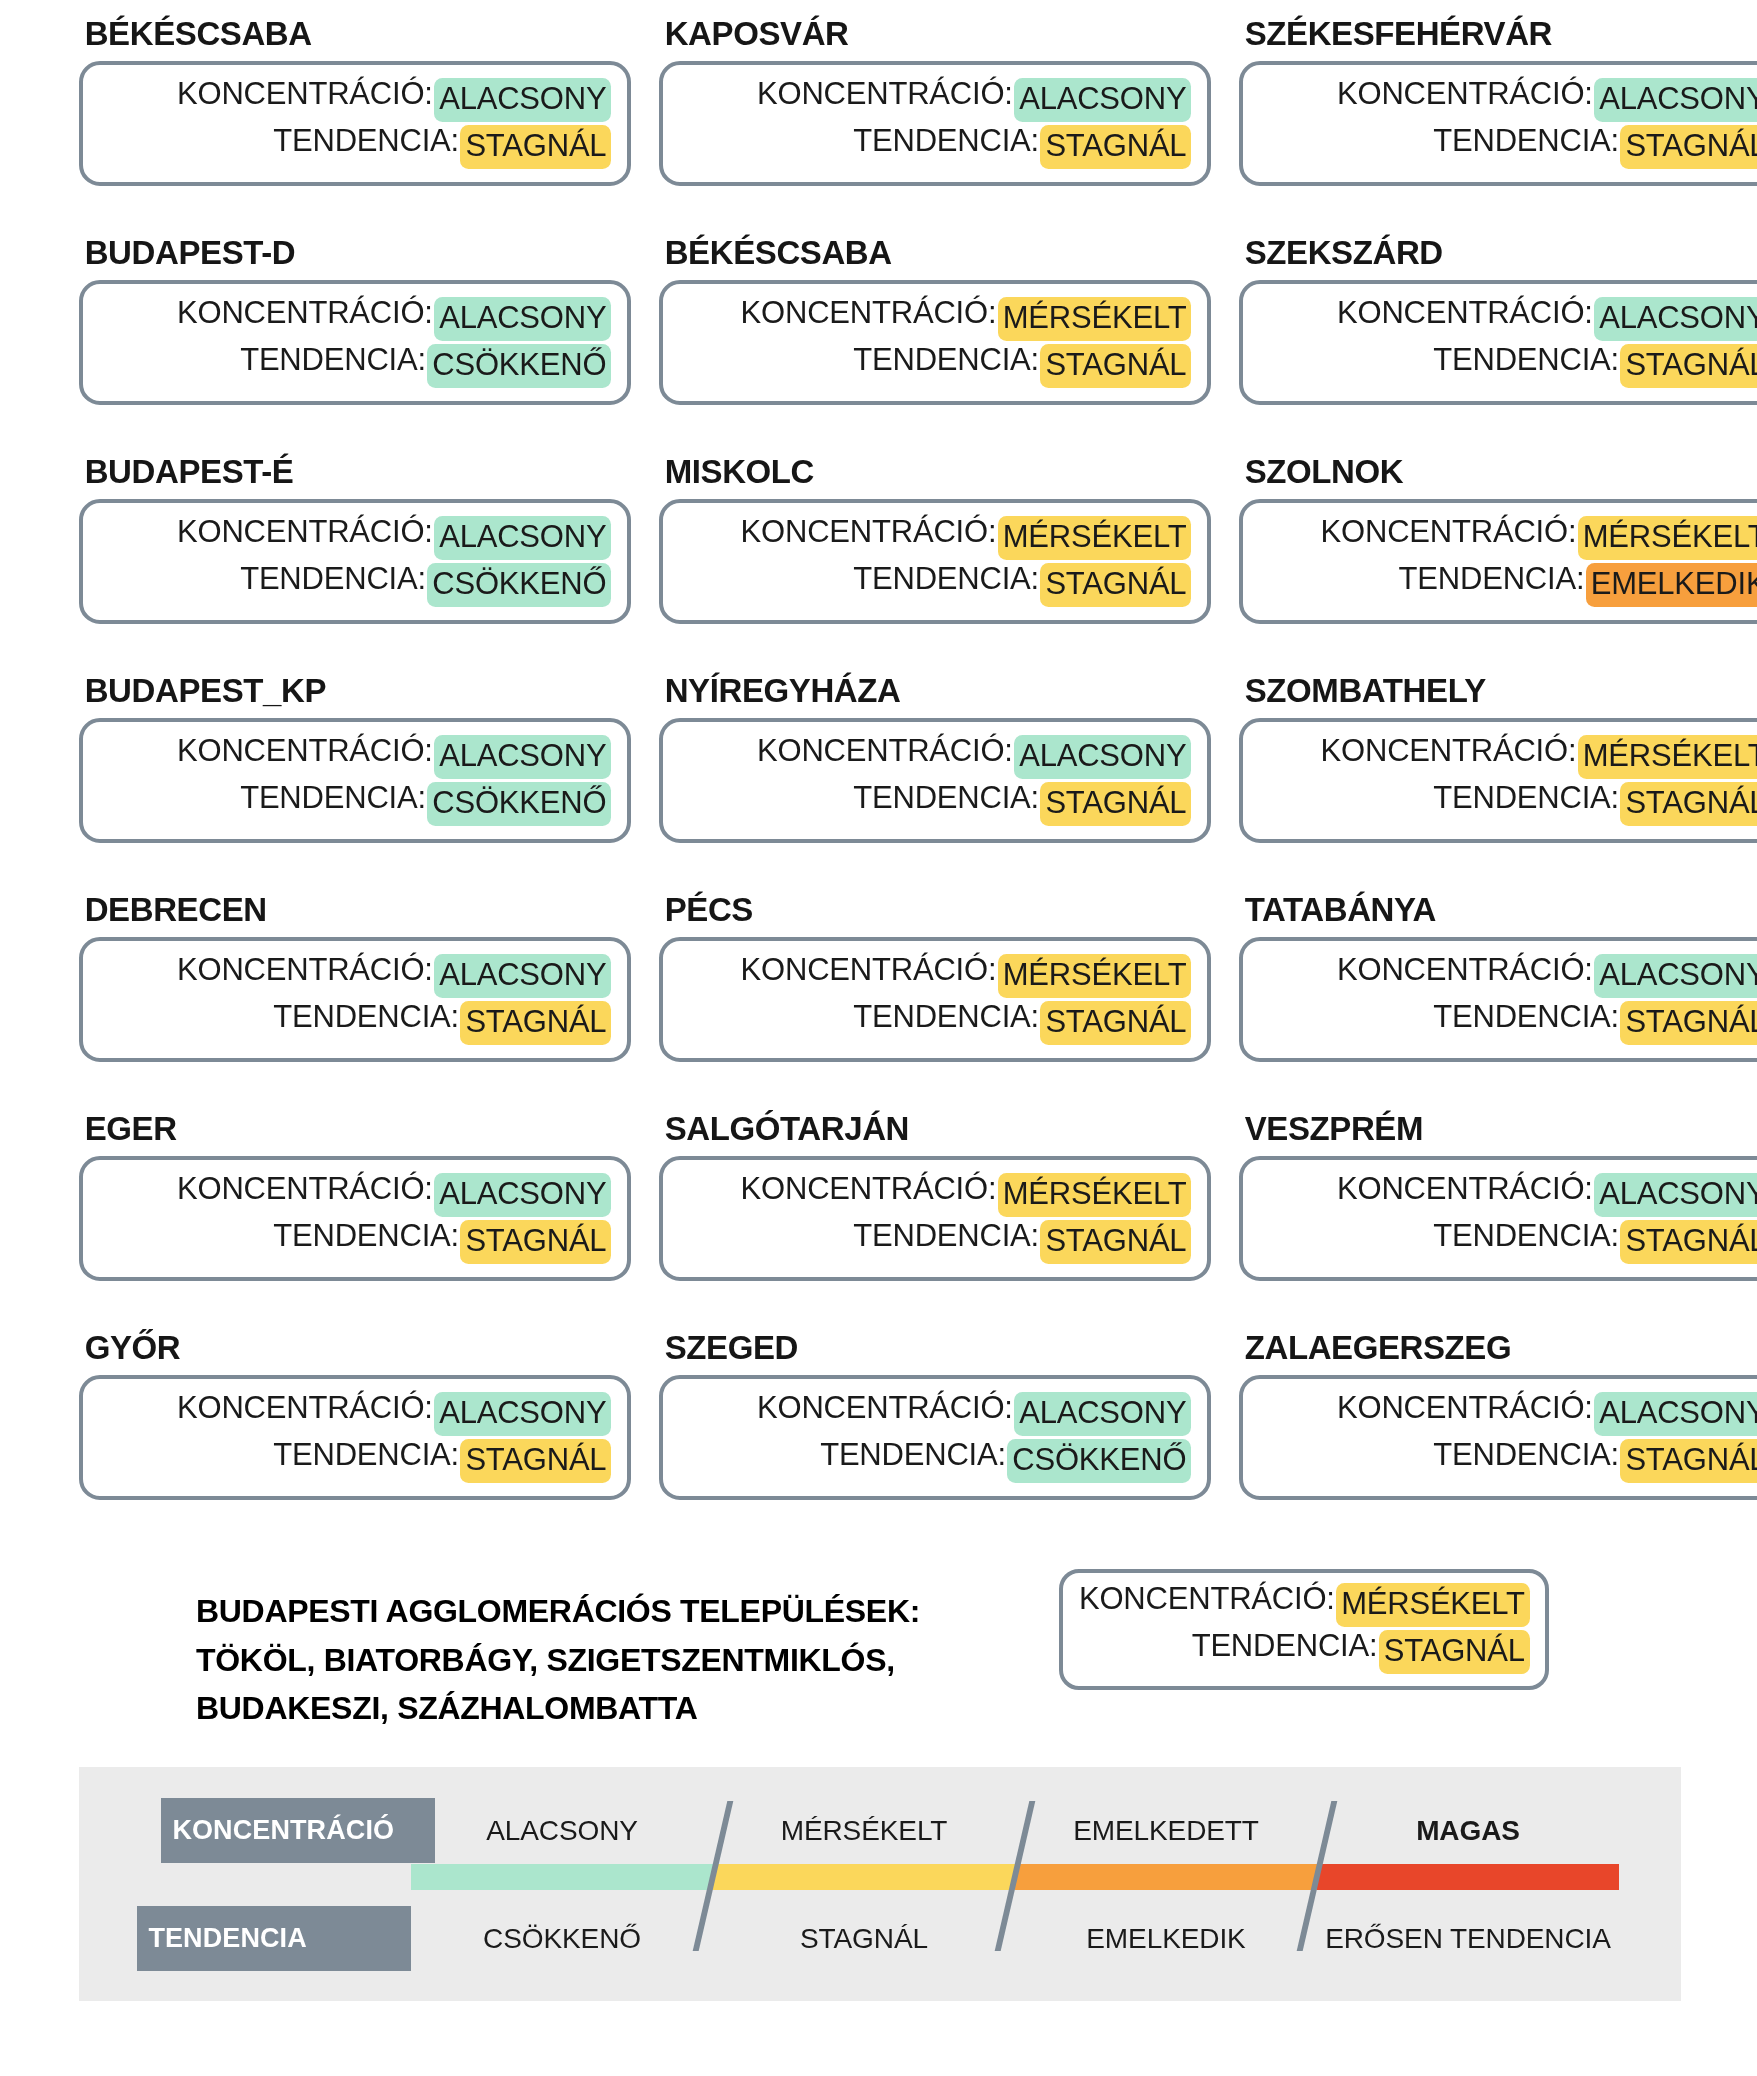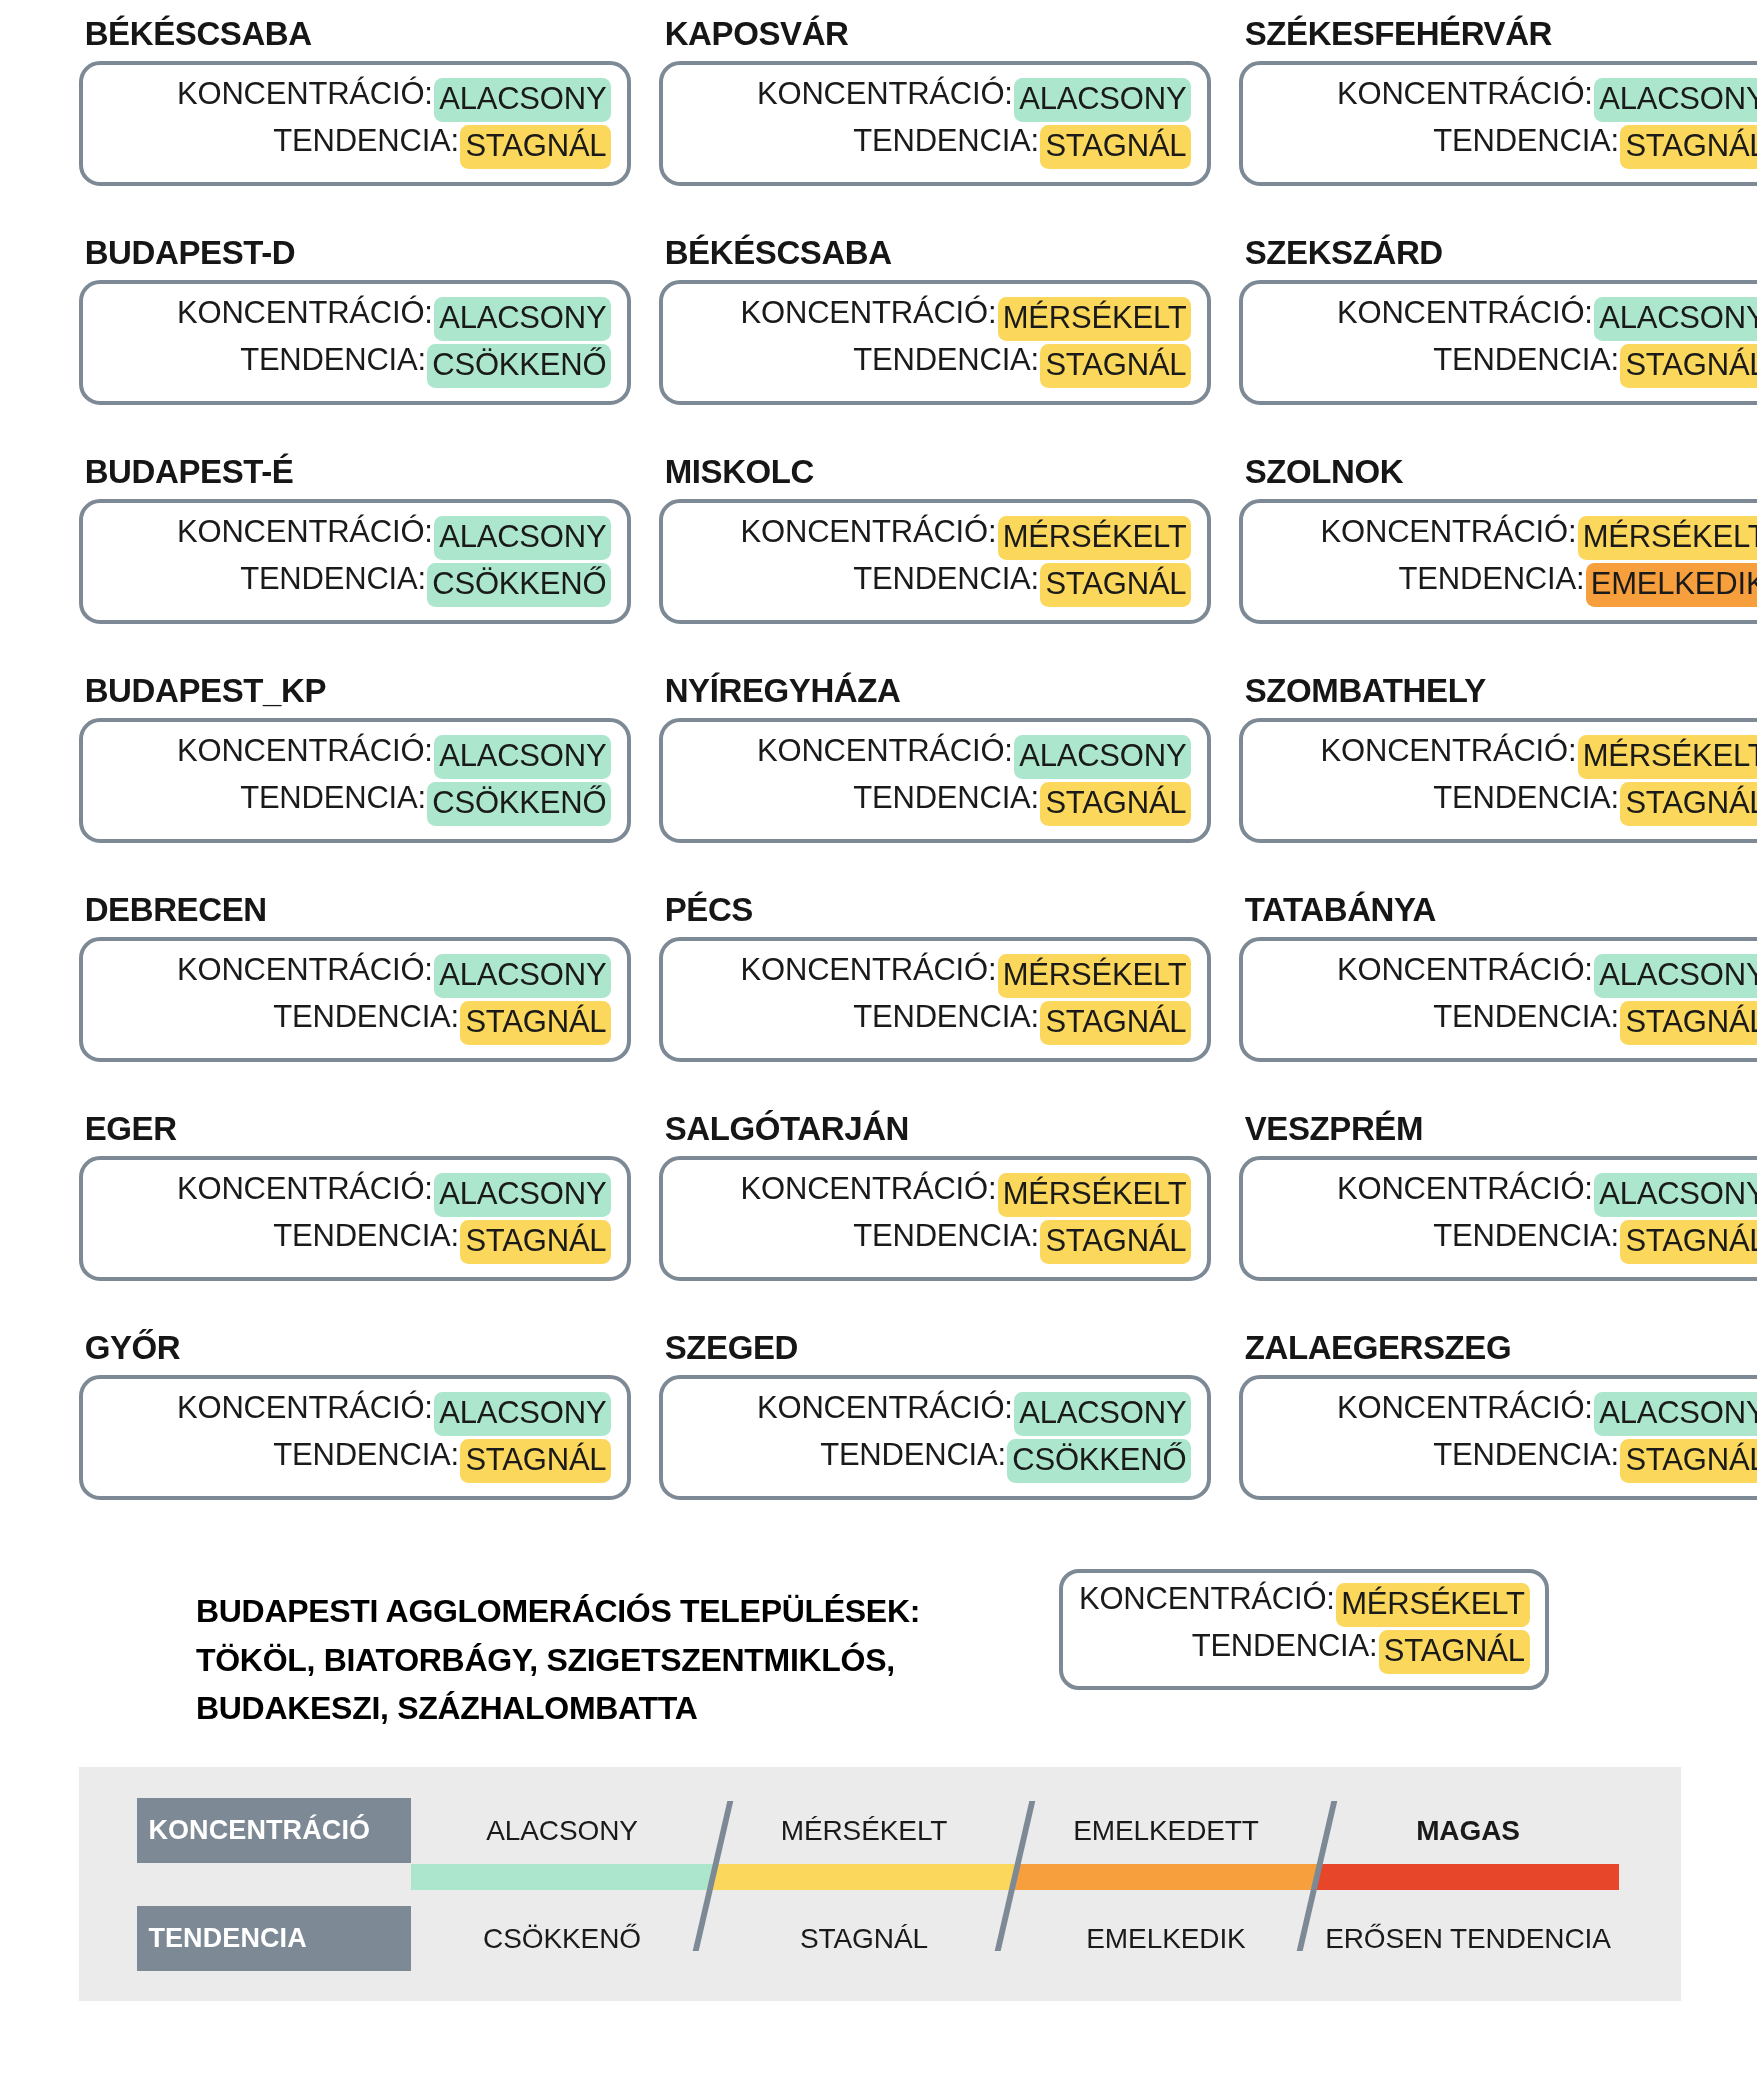--- a/index.html
+++ b/index.html
@@ -118,21 +118,21 @@
     height: 65px;
     background: #7D8A96;
     color: #ffffff;
     font-size: 27px;
     font-weight: bold;
     letter-spacing: 0.1px;
     display: flex;
     align-items: center;
     padding-left: 11.4px;
   }
-  .lg-label.top { top: 31px; }
+  .lg-label.top { top: 31px; margin-left: 24px; }
   .lg-label.bot { top: 139px; }
 
   .lg-bar {
     position: absolute;
     left: 332px;
     top: 97px;
     width: 1208px;
     height: 25.5px;
     display: flex;
   }

